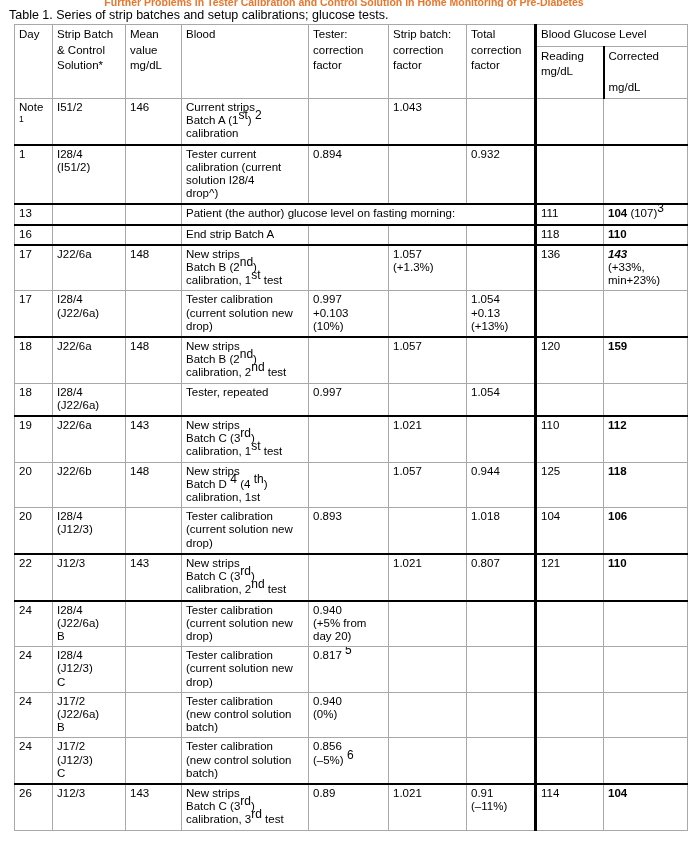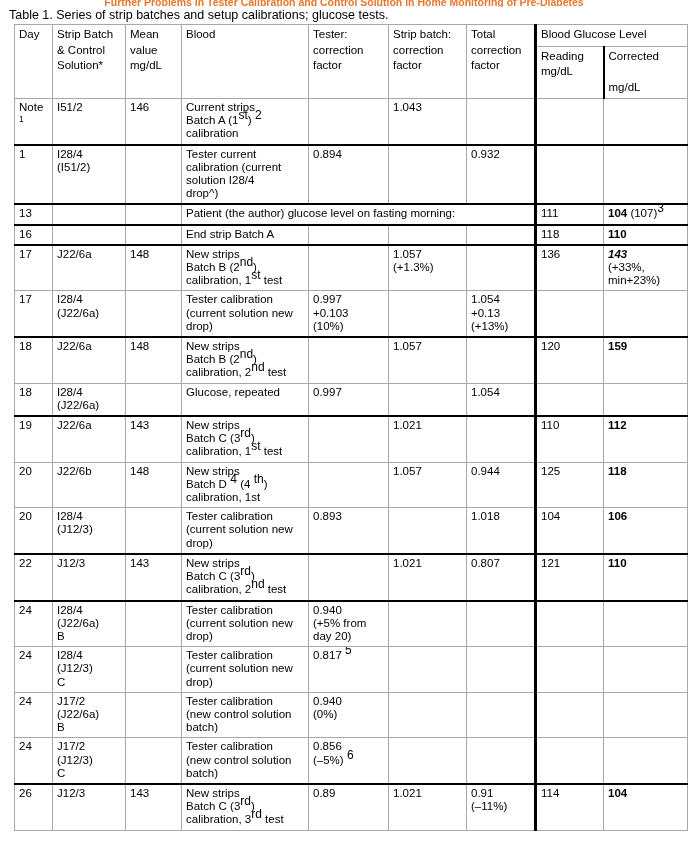--- a/index.html
+++ b/index.html
@@ -216,21 +216,21 @@
           <td></td>
           <td>1.057</td>
           <td></td>
           <td class="bgl-left">120</td>
           <td><span class="b">159</span></td>
         </tr>
         <tr>
           <td>18</td>
           <td>I28/4<br>(J22/6a)</td>
           <td></td>
-          <td>Glucose, repeated</td>
+          <td>Tester, repeated</td>
           <td>0.997</td>
           <td></td>
           <td>1.054</td>
           <td class="bgl-left"></td>
           <td></td>
         </tr>
         <tr class="grp-top">
           <td>19</td>
           <td>J22/6a</td>
           <td>143</td>

